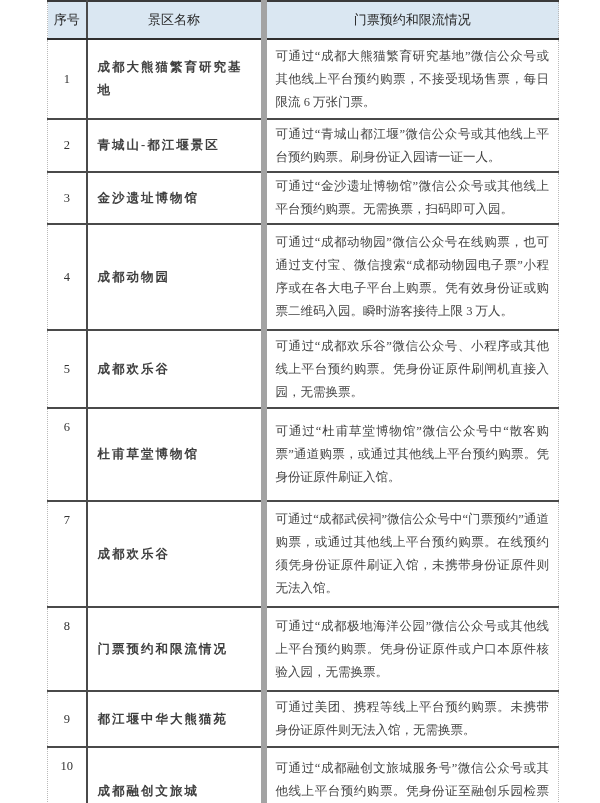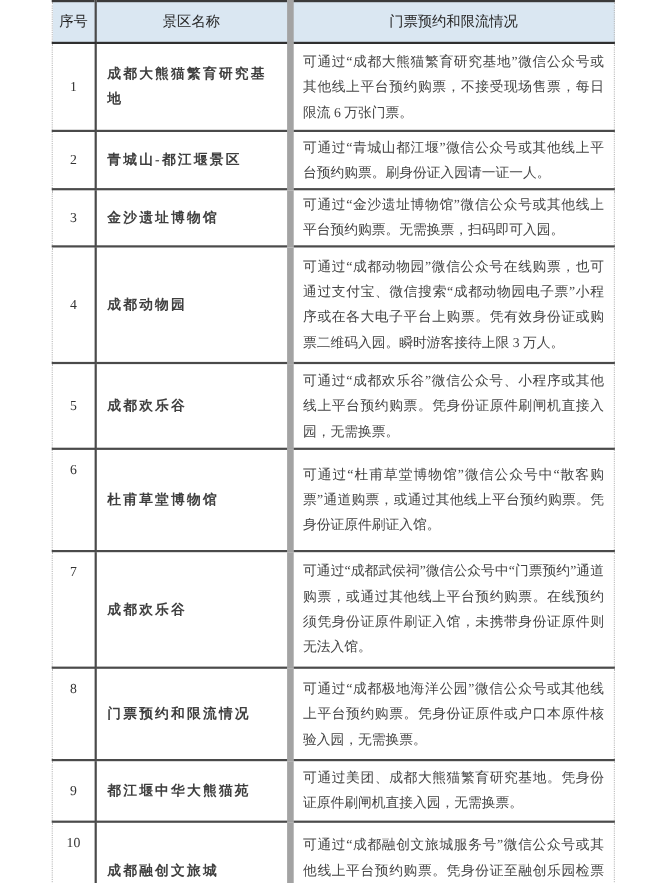--- a/index.html
+++ b/index.html
@@ -148,21 +148,21 @@
 
   <tr>
     <td class="col-no">8</td>
     <td class="col-name">门票预约和限流情况</td>
     <td class="col-info">可通过“成都极地海洋公园”微信公众号或其他线上平台预约购票。凭身份证原件或户口本原件核验入园，无需换票。</td>
   </tr>
 
   <tr>
     <td class="col-no">9</td>
     <td class="col-name">都江堰中华大熊猫苑</td>
-    <td class="col-info">可通过美团、成都大熊猫繁育研究基地。凭身份证原件刷闸机直接入园，无需换票。</td>
+    <td class="col-info">可通过美团、携程等线上平台预约购票。未携带身份证原件则无法入馆，无需换票。</td>
   </tr>
 
   <tr>
     <td class="col-no">10</td>
     <td class="col-name">成都融创文旅城</td>
     <td class="col-info">可通过“成都融创文旅城服务号”微信公众号或其他线上平台预约购票。凭身份证至融创乐园检票口验证入园，无需换票。</td>
   </tr>
 </tbody>
   </table>
 </div>

